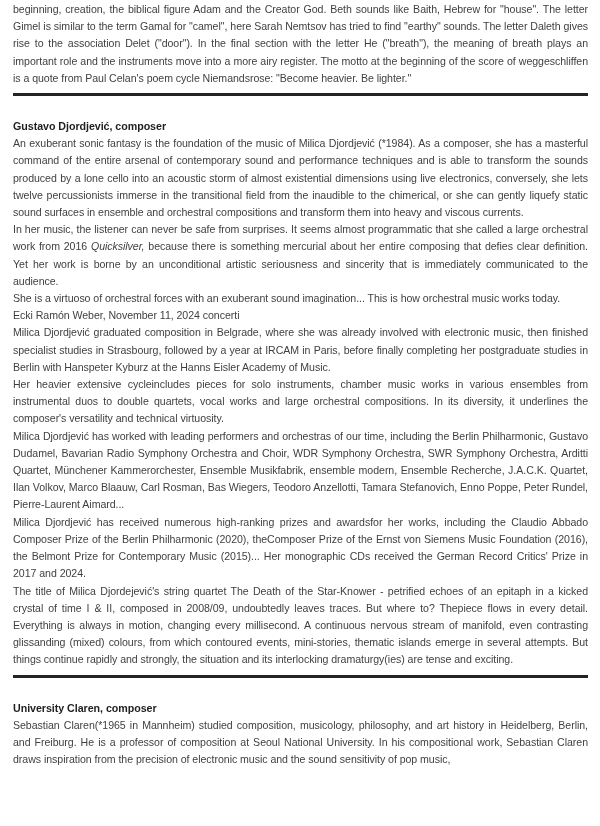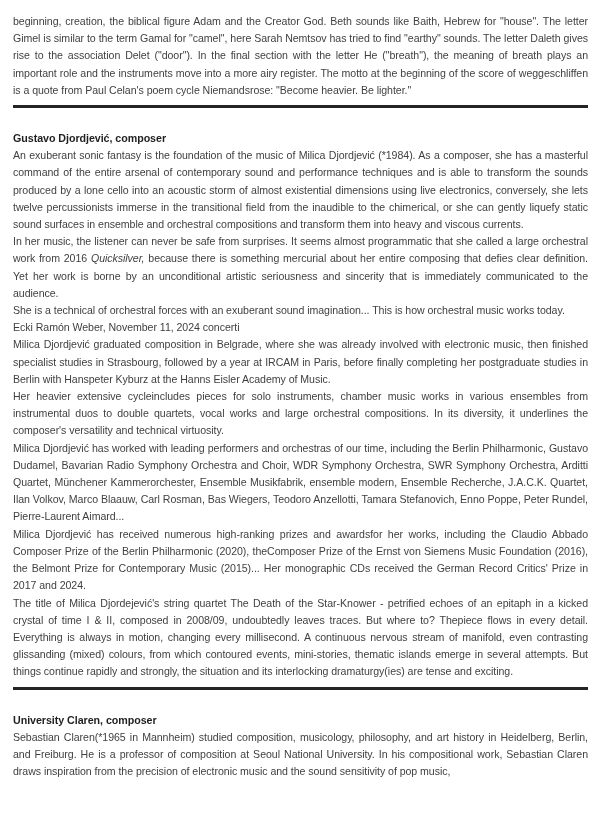--- a/index.html
+++ b/index.html
@@ -7,21 +7,21 @@
     padding: 0;
     background: #ffffff;
   }
   body {
     width: 600px;
     height: 826px;
     overflow: hidden;
     font-family: "Liberation Sans", "DejaVu Sans", sans-serif;
   }
   .page {
-    padding: 13px 12px 0 13px;
+    padding: 1px 12px 0 13px;
   }
   .para {
     margin: 0;
     font-size: 10.6px;
     line-height: 17.2px;
     letter-spacing: -0.05px;
     color: var(--text, #3f3f3f);
     text-align: justify;
   }
   .heading {
@@ -62,21 +62,21 @@
   <p class="para"><span>beginning, creation, the biblical figure Adam and the Creator God. Beth sounds like Baith, Hebrew for "house". The letter Gimel is similar to the term Gamal for "camel", here Sarah Nemtsov has tried to find "earthy" sounds. The letter Daleth gives rise to the association Delet ("door"). In the final section with the letter He ("breath"), the meaning of breath plays an important role and the instruments move into a more airy register. The motto at the beginning of the score of weggeschliffen is a quote from Paul Celan's poem cycle Niemandsrose: "Become heavier. Be lighter."</span></p>
 
   <div class="divider"></div>
 
   <h2 class="heading after-rule">Gustavo Djordjević, composer</h2>
 
   <p class="para"><span>An exuberant sonic fantasy is the foundation of the music of Milica Djordjević (*1984). As a composer, she has a masterful command of the entire arsenal of contemporary sound and performance techniques and is able to transform the sounds produced by a lone cello into an acoustic storm of almost existential dimensions using live electronics, conversely, she lets twelve percussionists immerse in the transitional field from the inaudible to the chimerical, or she can gently liquefy static sound surfaces in ensemble and orchestral compositions and transform them into heavy and viscous currents.</span></p>
 
   <p class="para"><span>In her music, the listener can never be safe from surprises. It seems almost programmatic that she called a large orchestral work from 2016 </span><span class="italic">Quicksilver,</span><span> because there is something mercurial about her entire composing that defies clear definition. Yet her work is borne by an unconditional artistic seriousness and sincerity that is immediately communicated to the audience.</span></p>
 
-  <p class="para"><span>She is a technical of orchestral forces with an exuberant sound imagination... This is how orchestral music works today.</span></p>
+  <p class="para"><span>She is a virtuoso of orchestral forces with an exuberant sound imagination... This is how orchestral music works today.</span></p>
 
   <p class="para"><span>Ecki Ramón Weber, November 11, 2024 </span><a class="doc-link">concerti</a></p>
 
   <p class="para"><span>Milica Djordjević graduated composition in Belgrade, where she was already involved with electronic music, then finished specialist studies in Strasbourg, followed by a year at IRCAM in Paris, before finally completing her postgraduate studies in Berlin with Hanspeter Kyburz at the Hanns Eisler Academy of Music.</span></p>
 
   <p class="para"><span>Her heavier extensive </span><a class="doc-link">cycle</a><span>includes pieces for solo instruments, chamber music works in various ensembles from instrumental duos to double quartets, vocal works and large orchestral compositions. In its diversity, it underlines the composer's versatility and technical virtuosity.</span></p>
 
   <p class="para"><span>Milica Djordjević has worked with leading performers and orchestras of our time, including the Berlin Philharmonic, Gustavo Dudamel, Bavarian Radio Symphony Orchestra and Choir, WDR Symphony Orchestra, SWR Symphony Orchestra, Arditti Quartet, Münchener Kammerorchester, Ensemble Musikfabrik, ensemble modern, Ensemble Recherche, J.A.C.K. Quartet, Ilan Volkov, Marco Blaauw, Carl Rosman, Bas Wiegers, Teodoro Anzellotti, Tamara Stefanovich, Enno Poppe, Peter Rundel, Pierre-Laurent Aimard...</span></p>
 
   <p class="para"><span>Milica Djordjević has received numerous high-ranking </span><a class="doc-link">prizes and awards</a><span>for her works, including the Claudio Abbado Composer Prize of the Berlin Philharmonic (2020), theComposer Prize of the Ernst von Siemens Music Foundation (2016), the Belmont Prize for Contemporary Music (2015)... Her monographic CDs received the German Record Critics' Prize in 2017 and 2024.</span></p>

